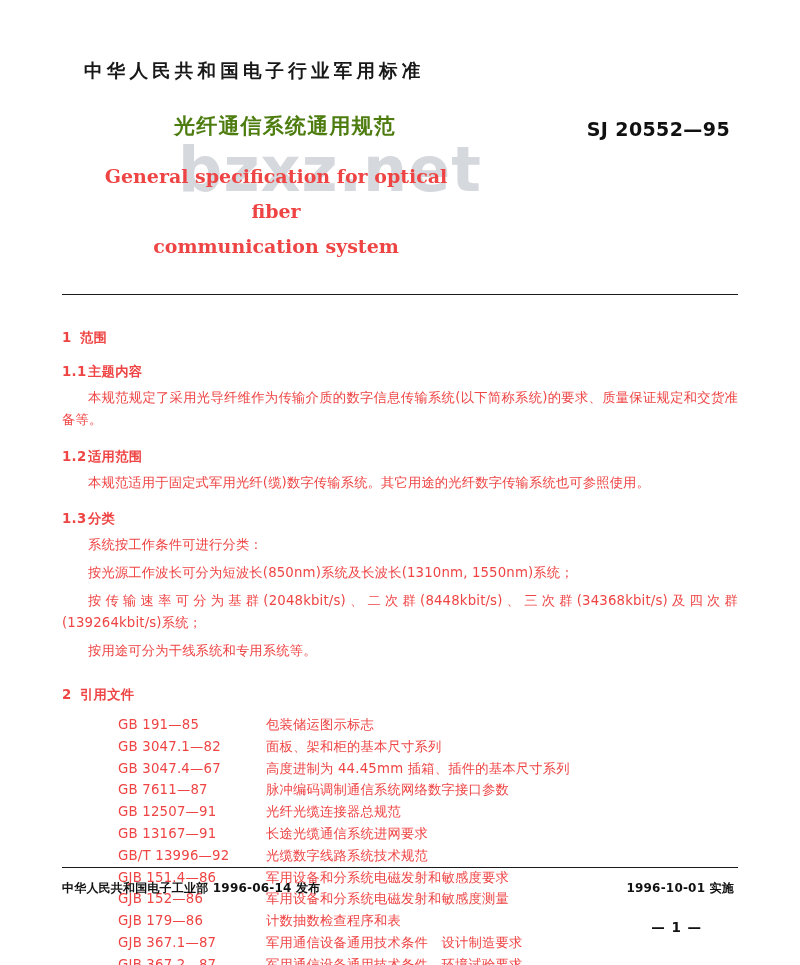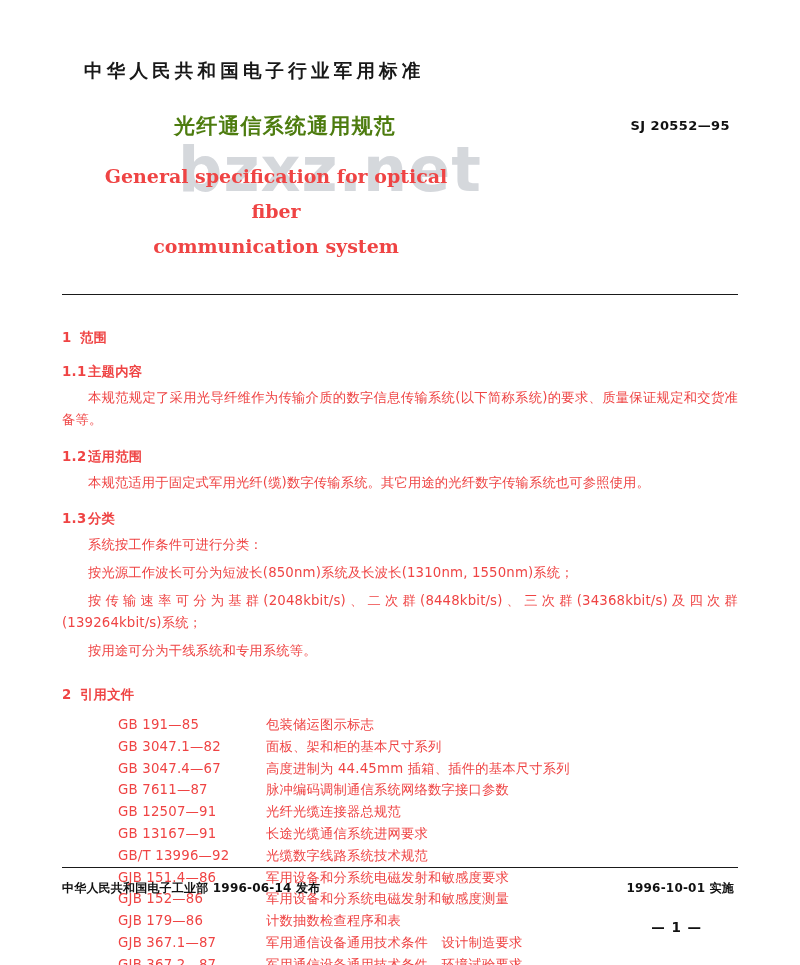--- a/index.html
+++ b/index.html
@@ -68,21 +68,21 @@
     font-size: 21px;
     font-weight: bold;
     letter-spacing: 1.2px;
     color: #4d7c0f;
     white-space: nowrap;
   }
   .doc-number {
     position: absolute;
     right: 8px;
     top: 6px;
-    font-size: 13px;
+    font-size: 19px;
     font-weight: bold;
     letter-spacing: 0.4px;
     color: #111111;
     white-space: nowrap;
   }
   .doc-subtitle {
     margin-top: 17px;
     font-family: "DejaVu Serif", "Liberation Serif", serif;
     font-size: 19px;
     font-weight: bold;

